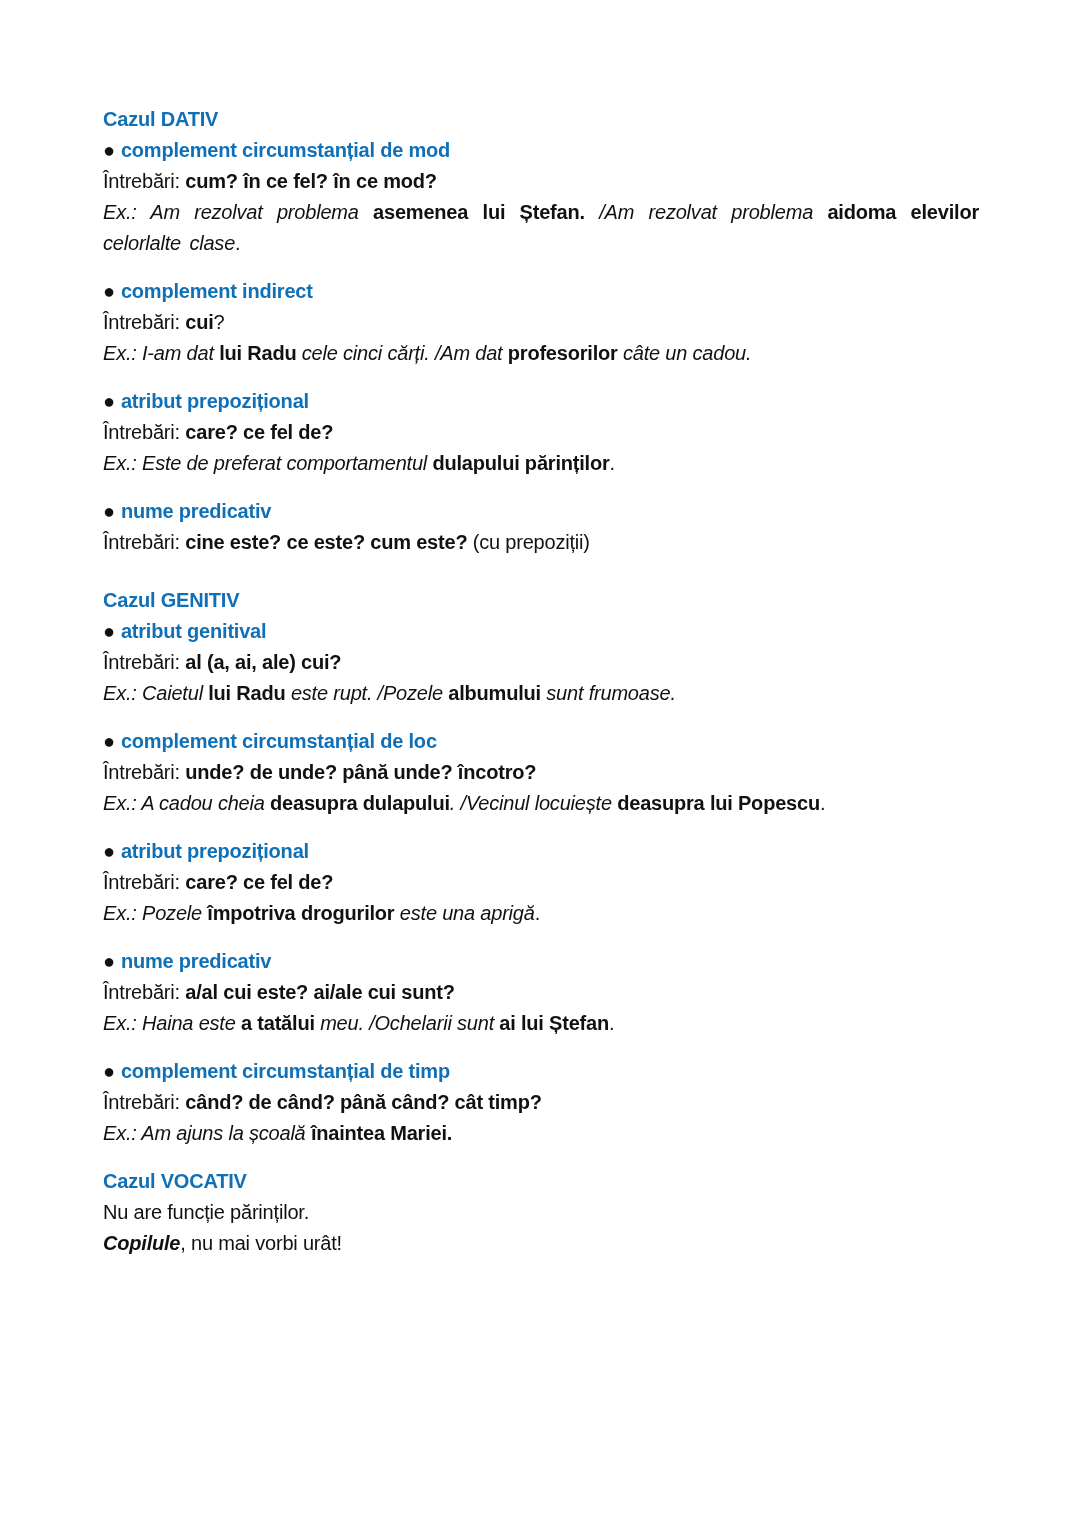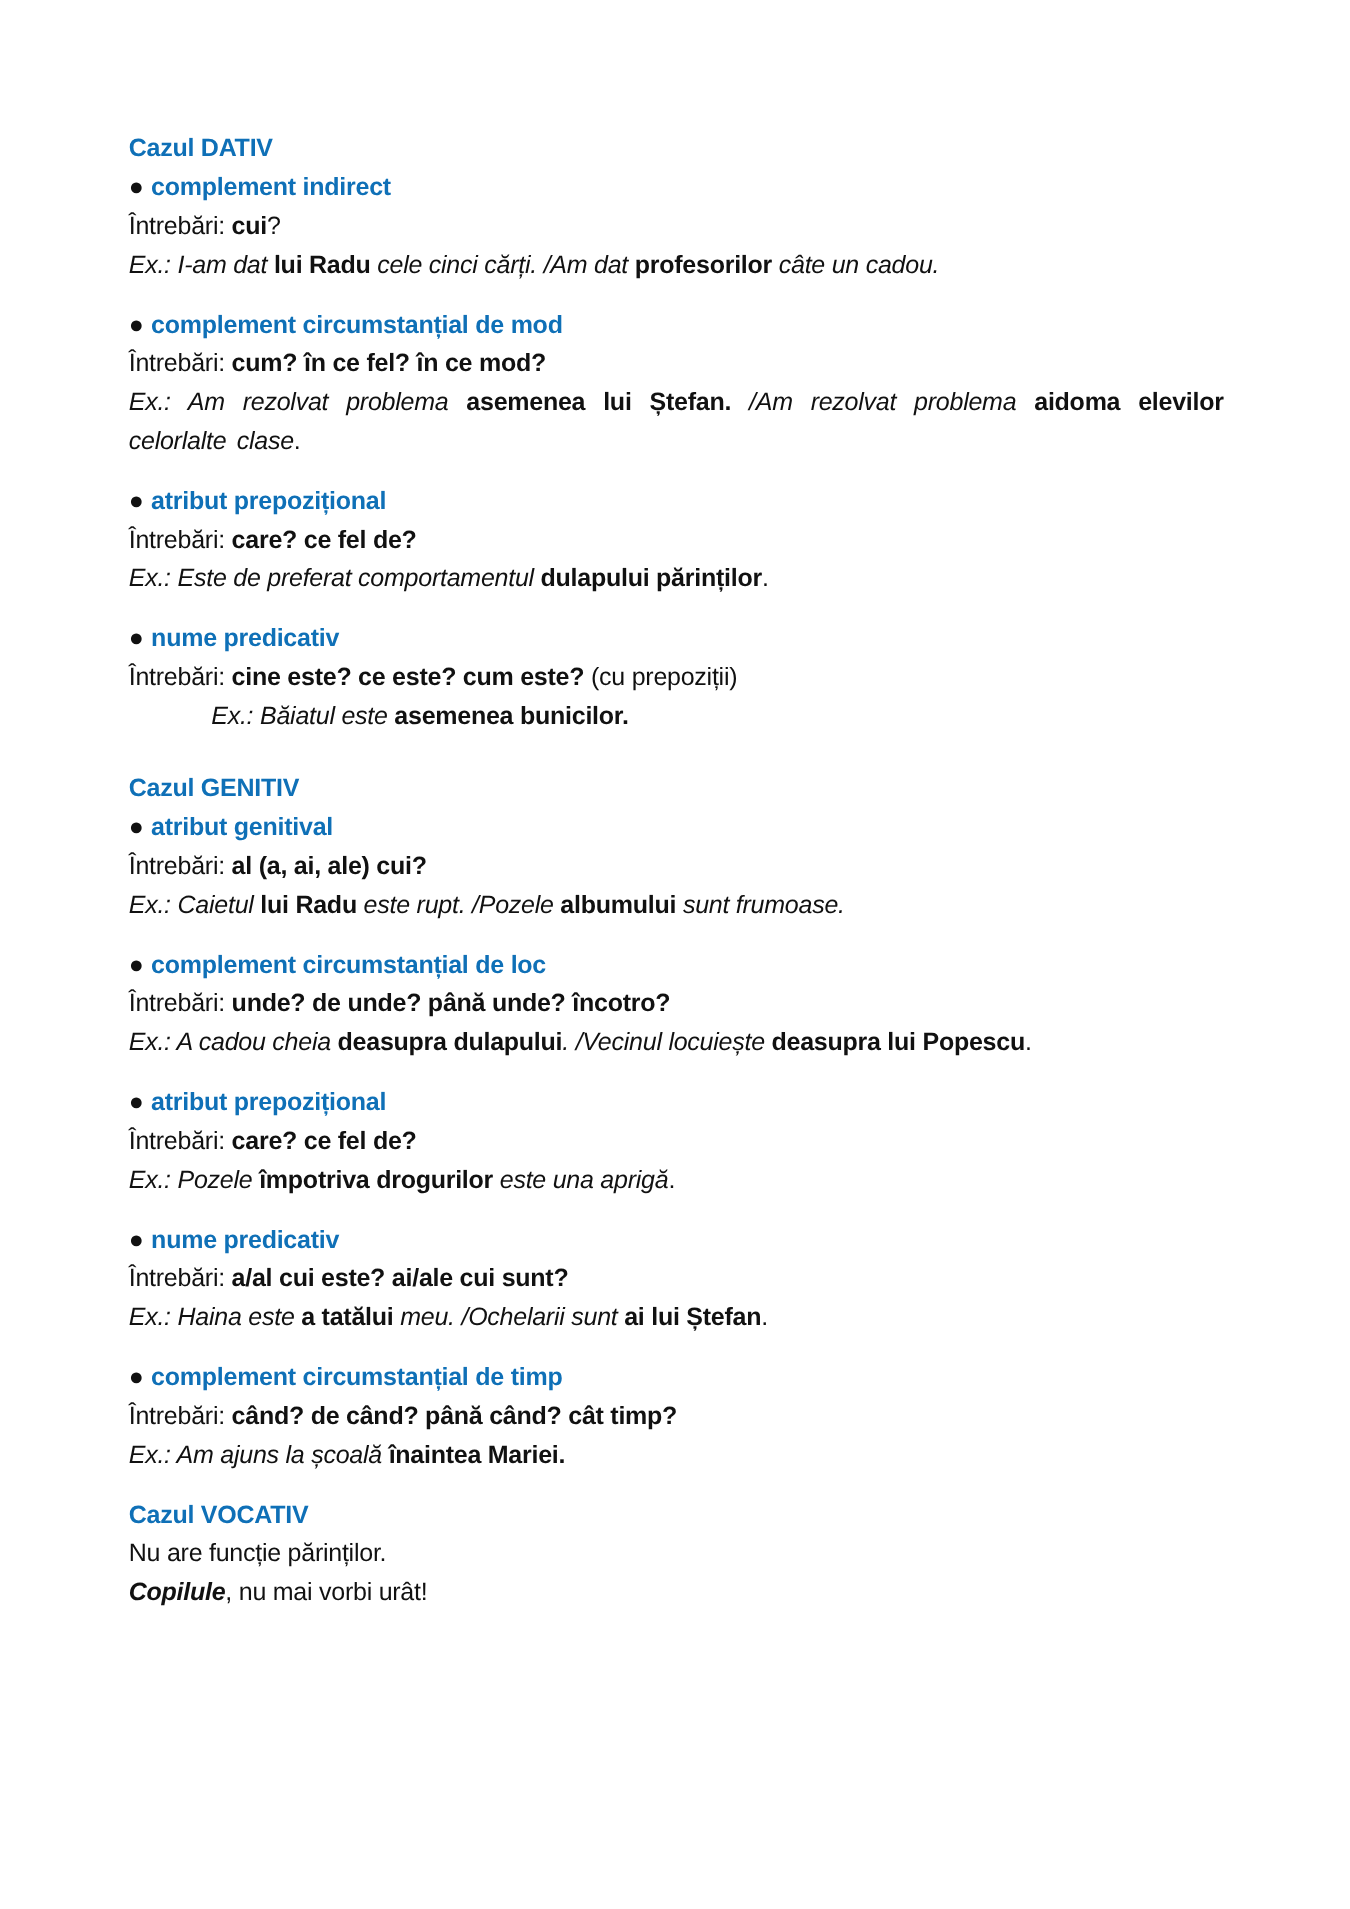--- a/index.html
+++ b/index.html
@@ -47,41 +47,40 @@
   </style>
 </head>
 <body>
 
 <div class="page">
 
   <div class="case-block first-case">
     <div class="case-title">Cazul DATIV</div>
 
     <div class="section">
+      <div class="line"><span class="bullet">●</span><span class="func-title">complement circumstanțial de mod</span></div>
+      <div class="line"><span>Întrebări: </span><span class="b">cum? în ce fel? în ce mod?</span><span></span></div>
+      <div class="line wrap example"><span class="i">Ex.:  </span><span class="i">Am rezolvat problema </span><span class="b">asemenea lui Ștefan.</span><span class="i"> /Am rezolvat problema </span><span class="b">aidoma elevilor</span><span class="i"> celorlalte clase</span><span class="">.</span></div>
+    </div>
+
+    <div class="section">
       <div class="line"><span class="bullet">●</span><span class="func-title">complement indirect</span></div>
       <div class="line"><span>Întrebări: </span><span class="b">cui</span><span>?</span></div>
       <div class="line example"><span class="i">Ex.:  </span><span class="i">I-am dat </span><span class="b">lui Radu</span><span class="i"> cele cinci cărți. /Am dat </span><span class="b">profesorilor</span><span class="i"> câte un cadou.</span></div>
-    </div>
-
-    <div class="section">
-      <div class="line"><span class="bullet">●</span><span class="func-title">complement circumstanțial de mod</span></div>
-      <div class="line"><span>Întrebări: </span><span class="b">cum? în ce fel? în ce mod?</span><span></span></div>
-      <div class="line wrap example"><span class="i">Ex.:  </span><span class="i">Am rezolvat problema </span><span class="b">asemenea lui Ștefan.</span><span class="i"> /Am rezolvat problema </span><span class="b">aidoma elevilor</span><span class="i"> celorlalte clase</span><span class="">.</span></div>
     </div>
 
     <div class="section">
       <div class="line"><span class="bullet">●</span><span class="func-title">atribut prepozițional</span></div>
       <div class="line"><span>Întrebări: </span><span class="b">care? ce fel de?</span><span></span></div>
       <div class="line example"><span class="i">Ex.:  </span><span class="i">Este de preferat comportamentul </span><span class="b">dulapului părinților</span><span class="">.</span></div>
     </div>
 
     <div class="section">
       <div class="line"><span class="bullet">●</span><span class="func-title">nume predicativ</span></div>
       <div class="line"><span>Întrebări: </span><span class="b">cine este? ce este? cum este?</span><span> (cu prepoziții)</span></div>
-      <div class="line example indent"><span class="i">Ex.:  </span><span class="i">Băiatul este </span><span class="b">asemenea bunicilor.</span></div>
     </div>
   </div>
 
   <div class="case-spacer"></div>
 
   <div class="case-block">
     <div class="case-title">Cazul GENITIV</div>
 
     <div class="section">
       <div class="line"><span class="bullet">●</span><span class="func-title">atribut genitival</span></div>

